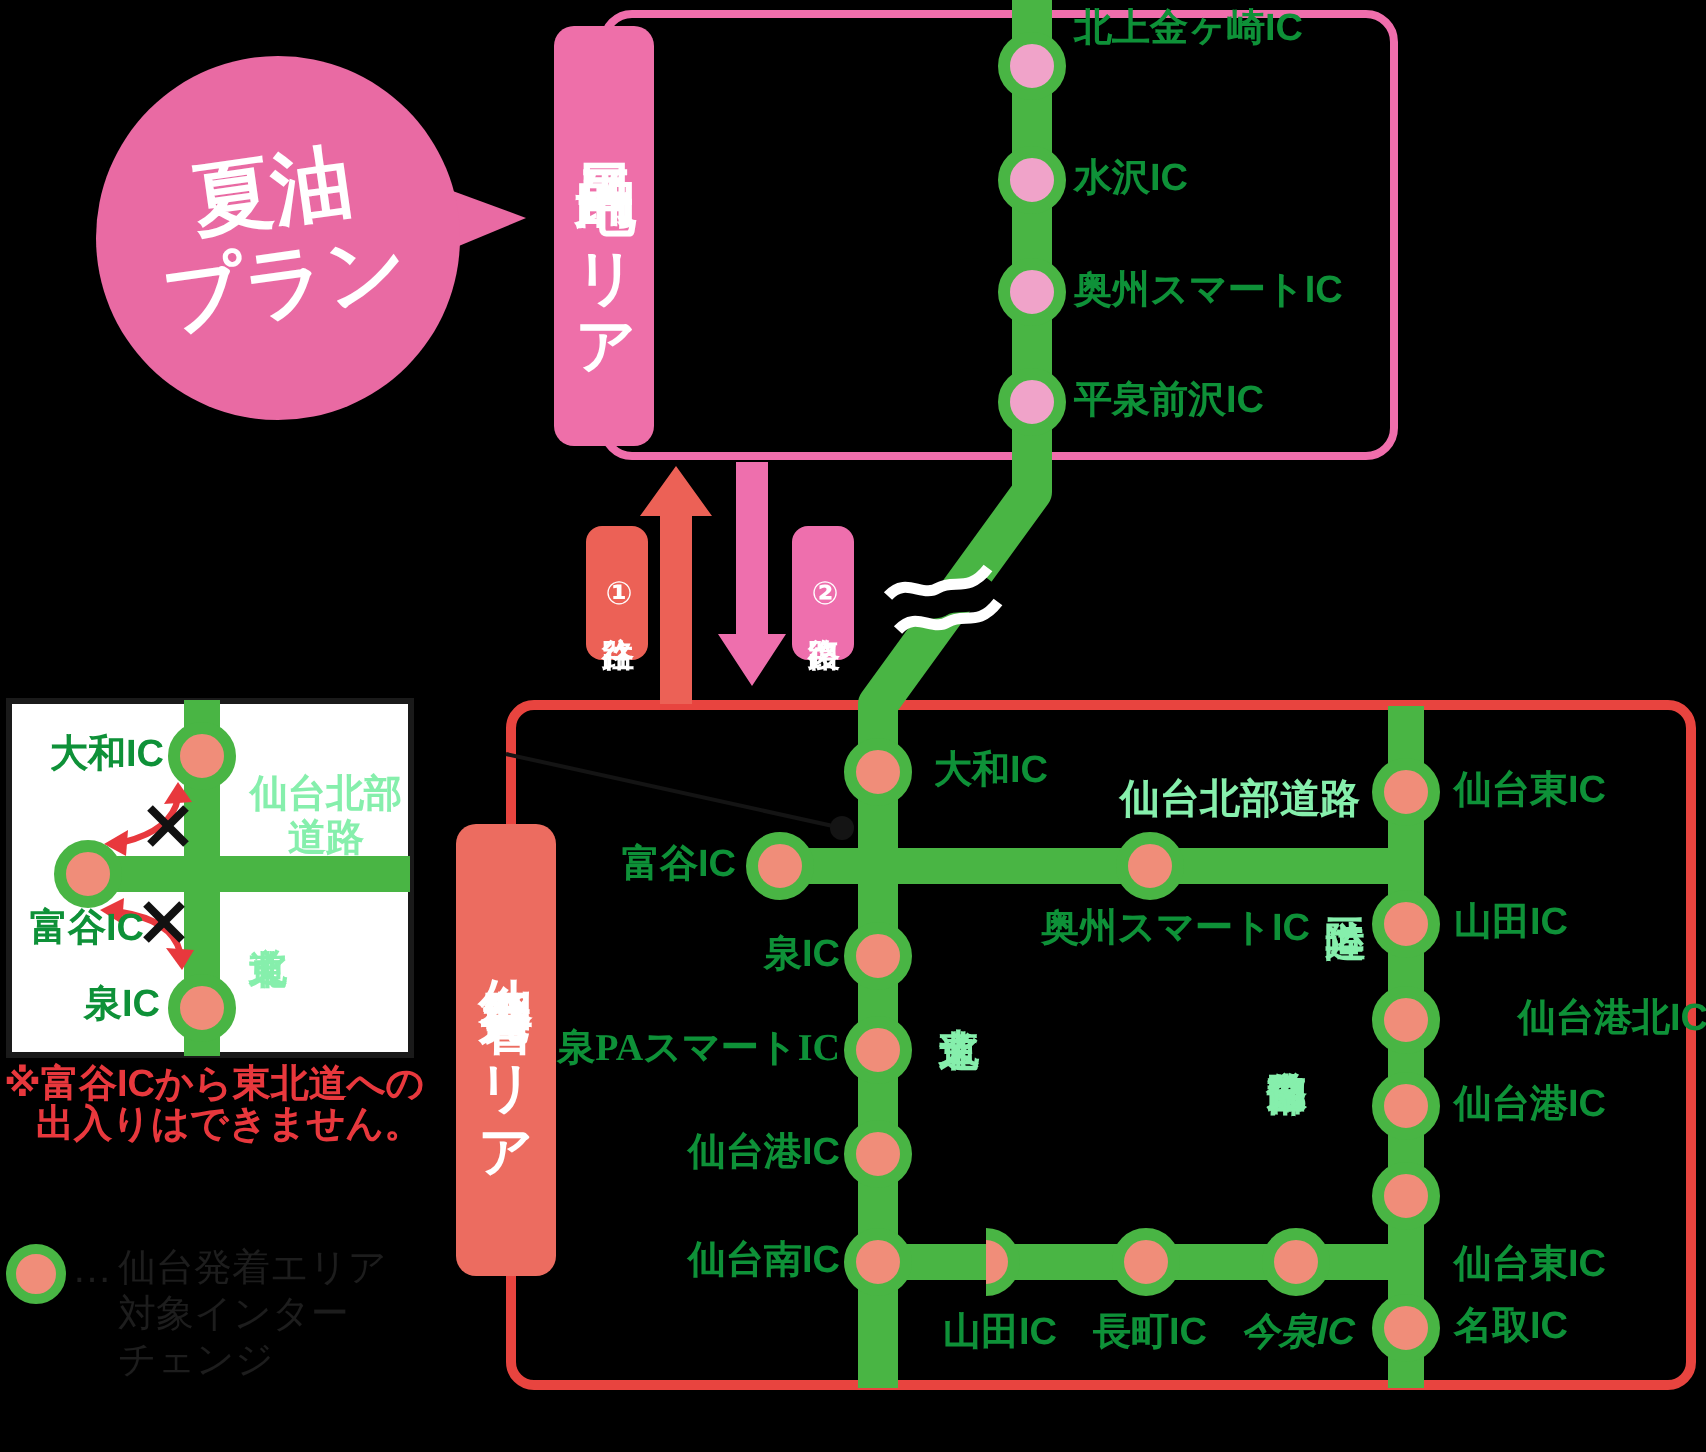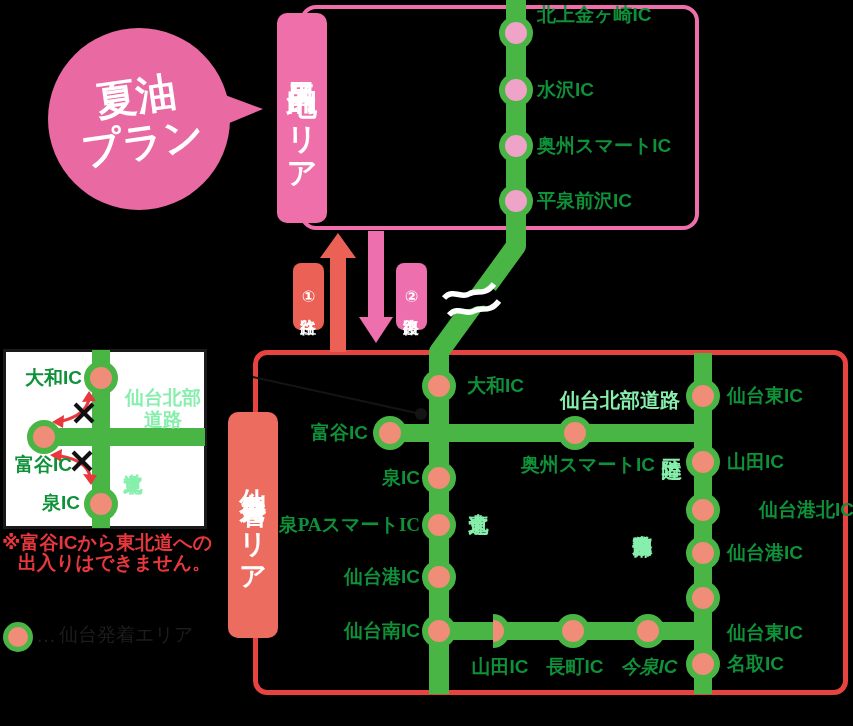--- a/index.html
+++ b/index.html
@@ -180,15 +180,17 @@
   <div class="k-label" style="left:120px;top:387px;width:86px;white-space:normal;text-align:center;font-size:19px;line-height:22px;">仙台北部道路</div>
   <div class="k-label v" style="left:122px;top:459px;height:66px;font-size:19px;line-height:22px;">東北道</div>
 
   <div class="note" style="left:2px;top:533px;">※富谷ICから東北道への</div>
   <div class="note" style="left:18px;top:553px;">出入りはできません。</div>
 
   <div class="legend-circle"></div>
   <div class="legend-dots">…</div>
   <div class="legend-text">
     <div>仙台発着エリア</div>
+    <div>対象インター</div>
+    <div>チェンジ</div>
   </div>
 
 </div>
 
 </body></html>

